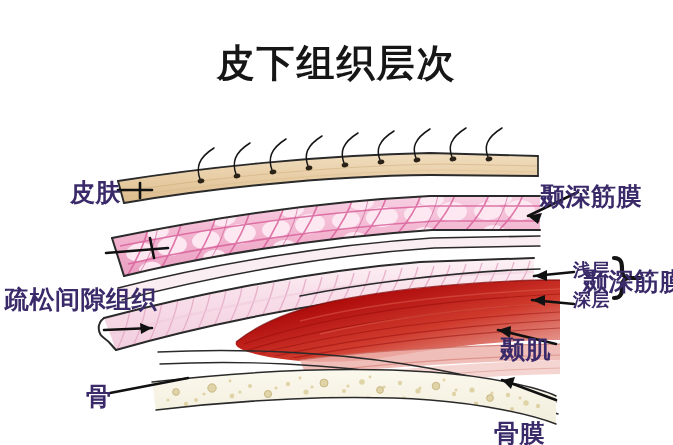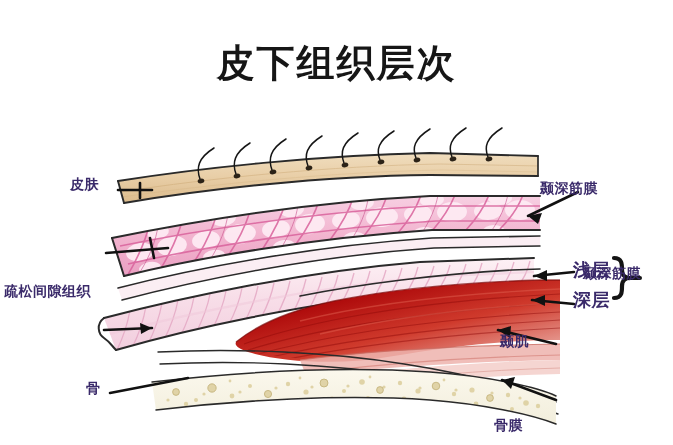--- a/index.html
+++ b/index.html
@@ -15,21 +15,21 @@
     position:absolute;left:0;top:38px;width:673px;
     text-align:center;
     font-size:38px;
     font-weight:bold;
     letter-spacing:2px;
     color:#161616;
     font-family:"DejaVu Sans","Liberation Sans",sans-serif;
   }
   .lbl{
     position:absolute;
-    font-size:14px;
+    font-size:25px;
     font-weight:bold;
     color:#3a2a6a;
     white-space:nowrap;
     letter-spacing:0.5px;
     font-family:"DejaVu Sans","Liberation Sans",sans-serif;
   }
   .lbl.sm{font-size:18px;}
   svg{position:absolute;left:0;top:0;}
 </style>
 </head>

